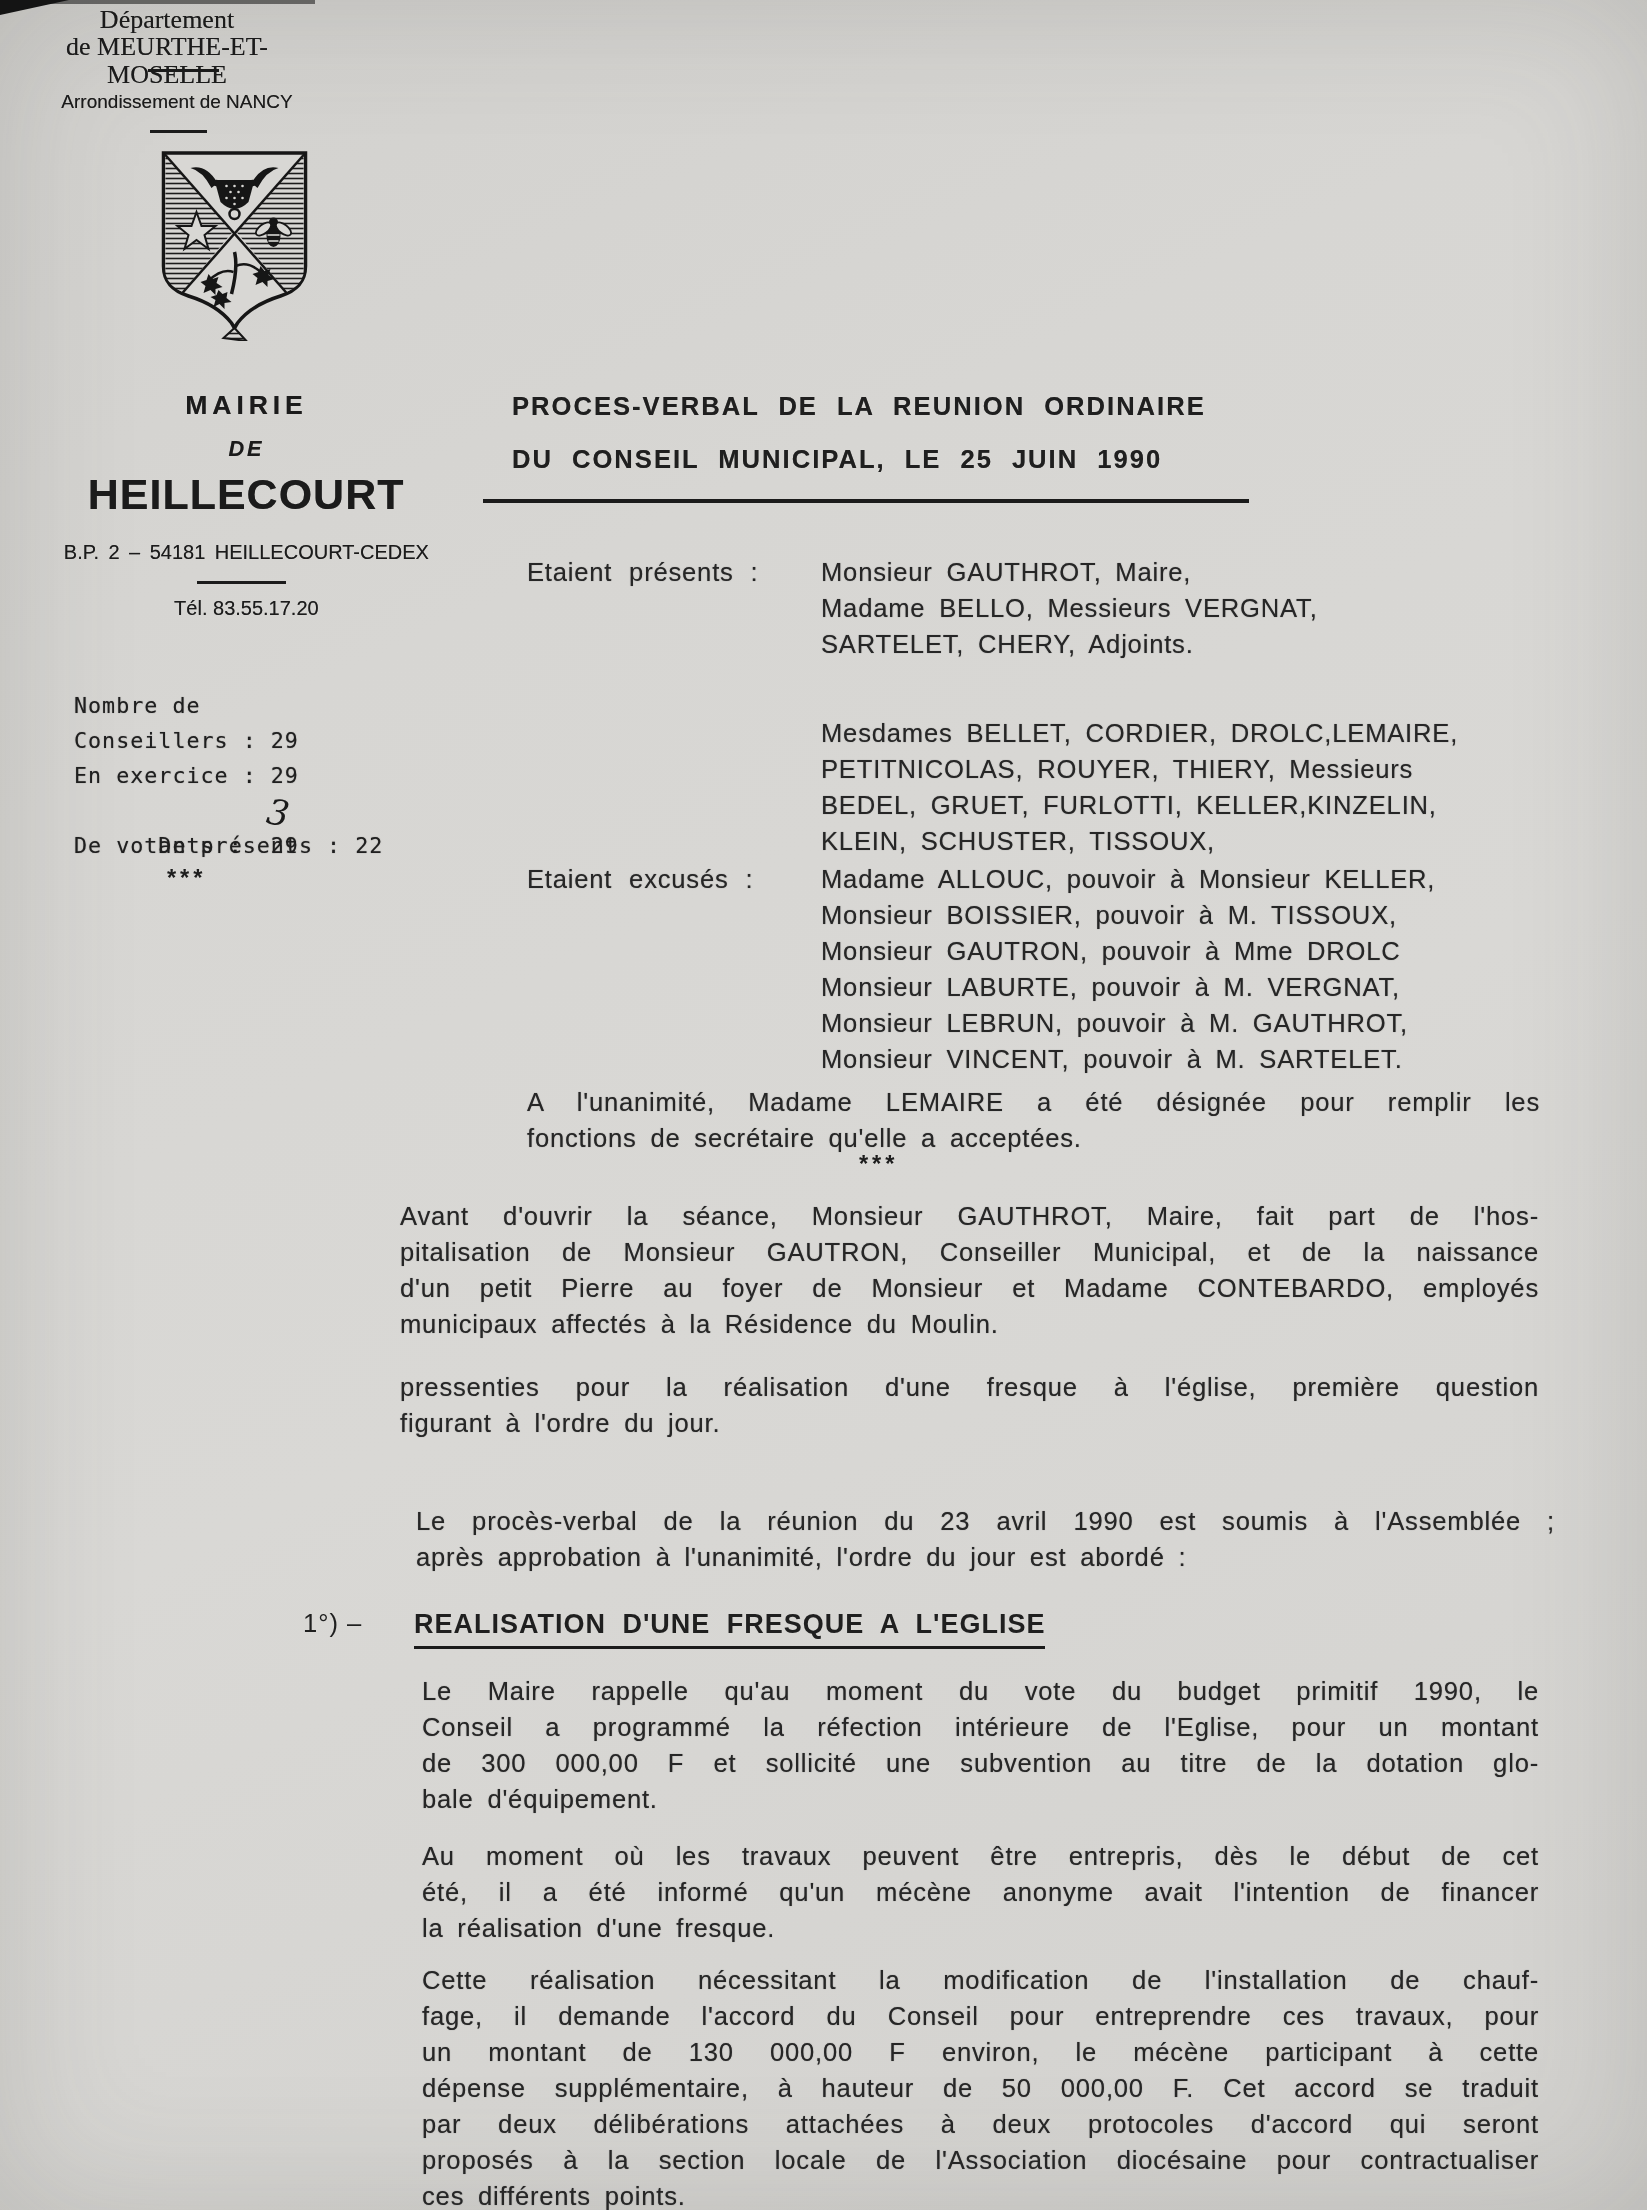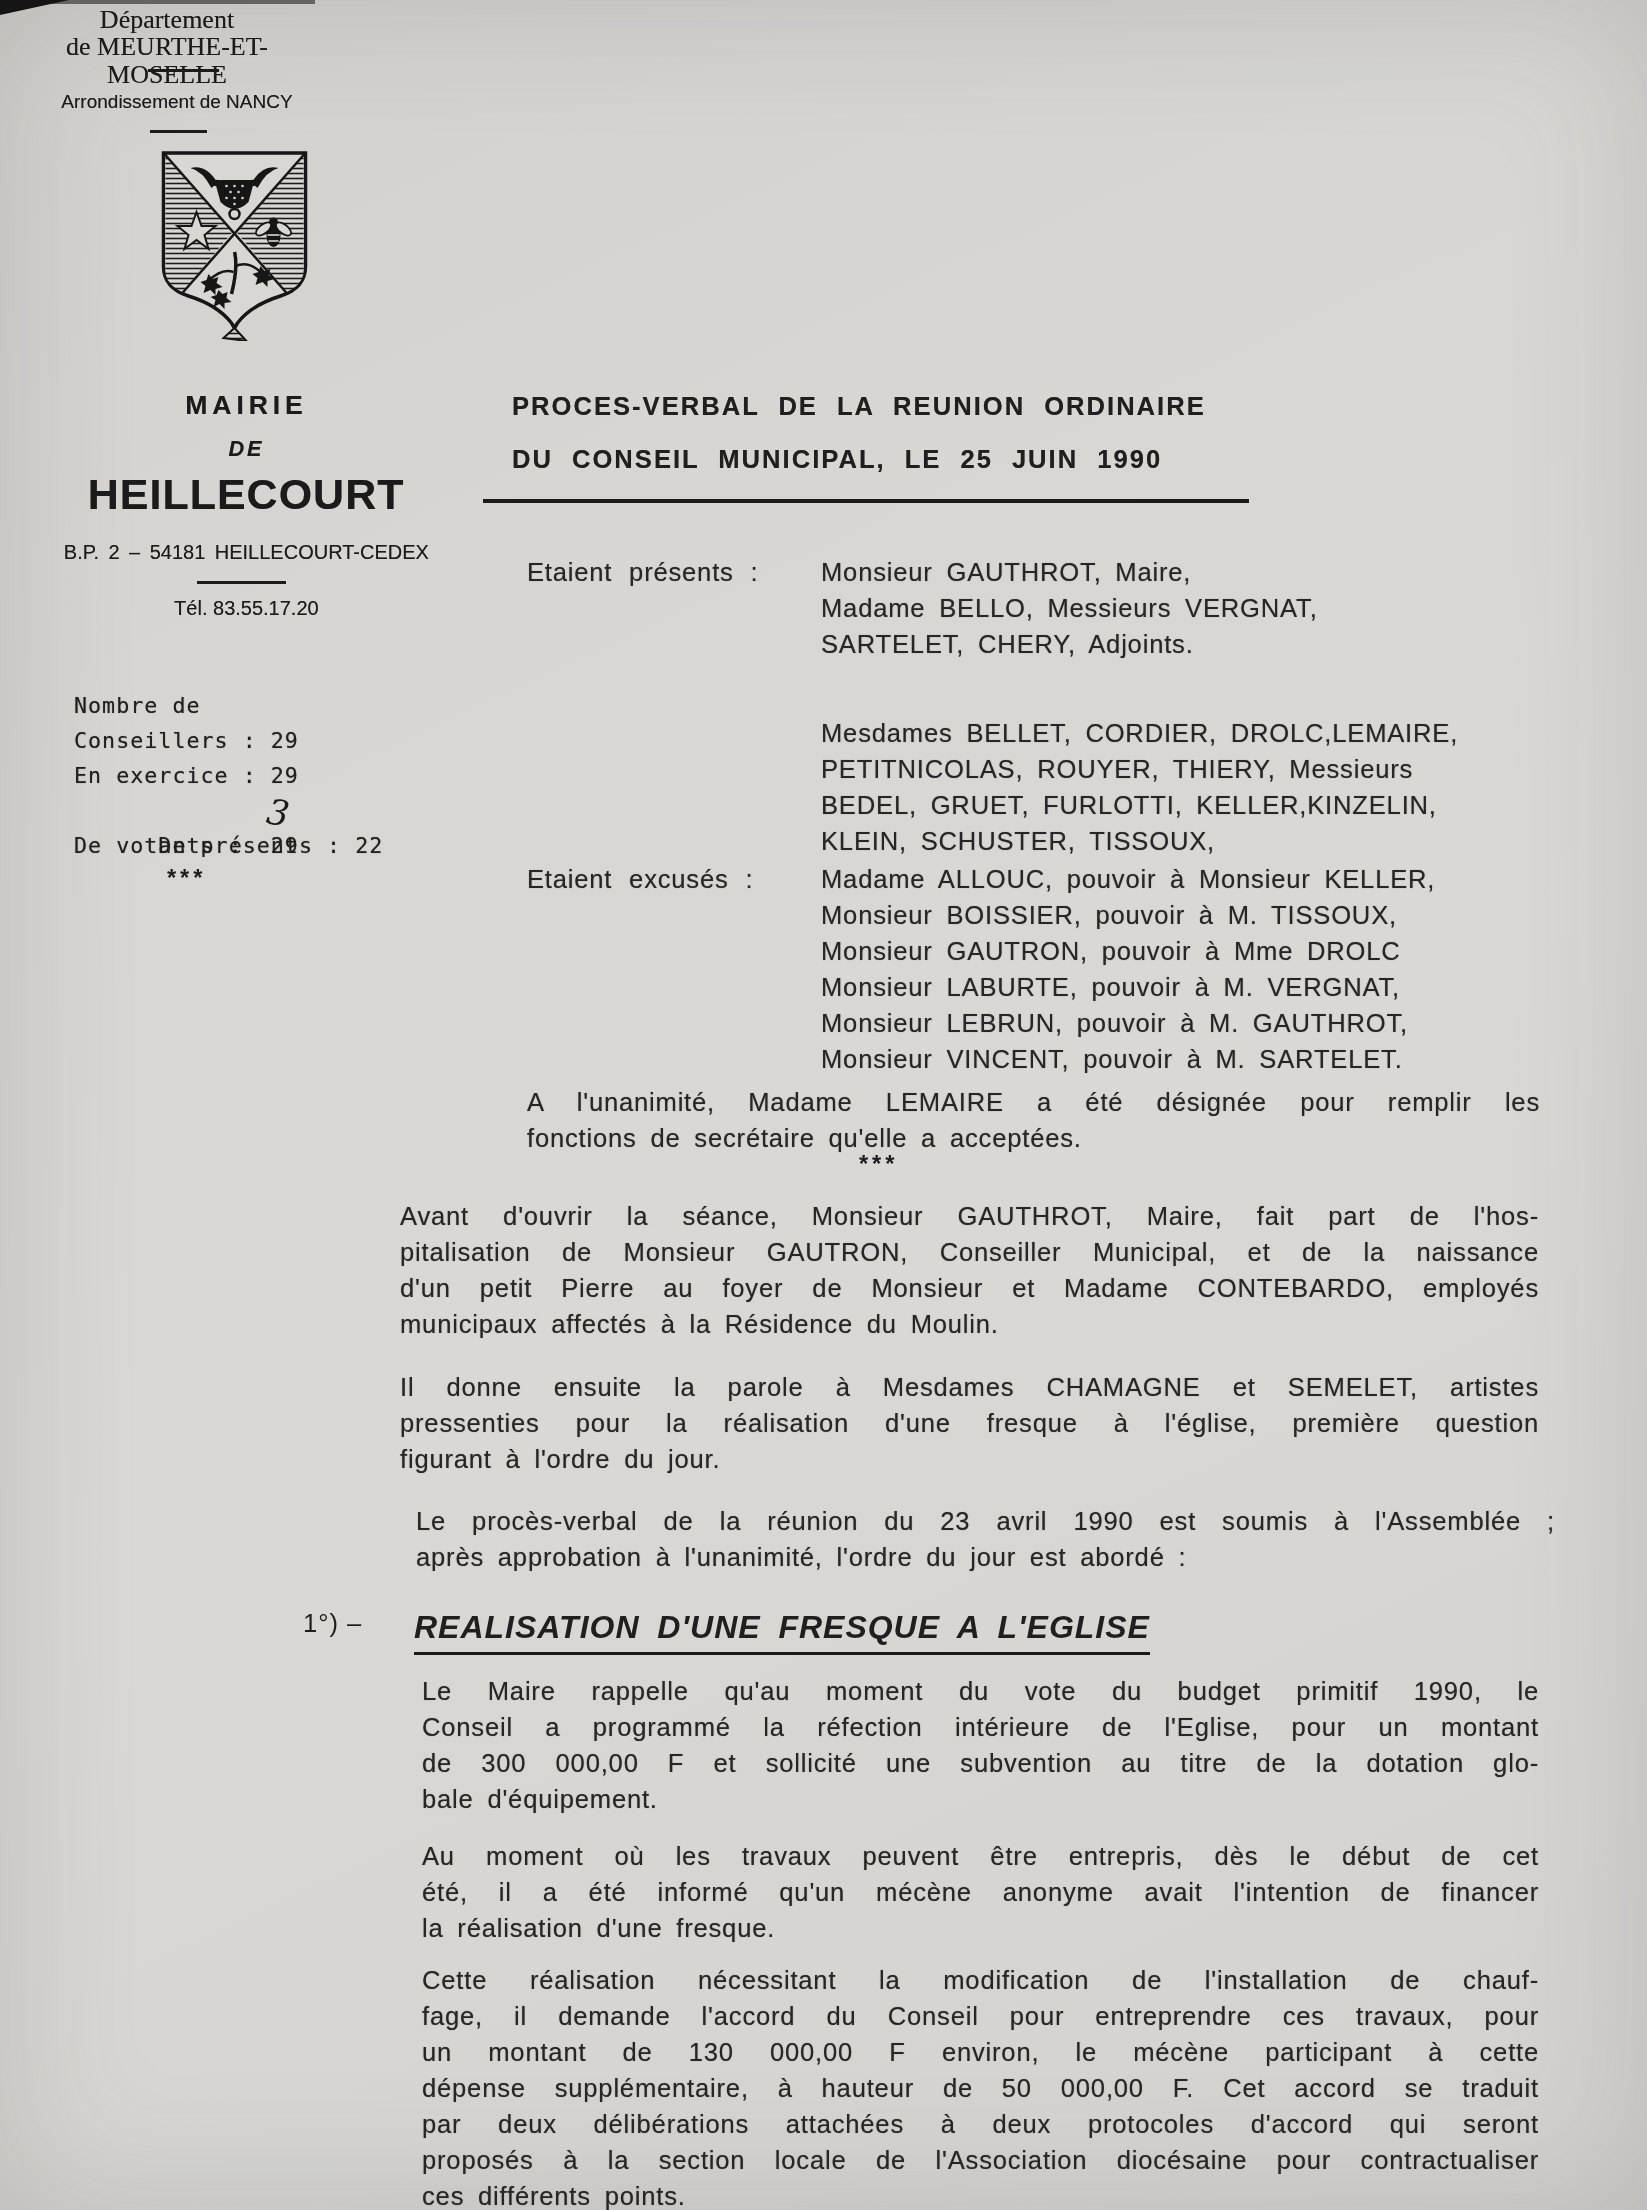--- a/index.html
+++ b/index.html
@@ -33,22 +33,22 @@
   .stars{font-size:23.6px;font-weight:bold;letter-spacing:3.9px;color:#1d1d1d;}
   
   .typed{color:#262626;text-shadow:0 0 1px rgba(40,40,40,.5);letter-spacing:0.8px;word-spacing:5.9px;
     font-size:25.6px;}
   .line{height:36px;line-height:36px;white-space:nowrap;}
   .wrap .line{white-space:normal;}
   .just{text-align:justify;text-align-last:justify;white-space:normal;}
   .title-l{font-size:25.6px;font-weight:bold;letter-spacing:2px;word-spacing:9.9px;color:#1f1f1f;}
   .label{word-spacing:8.9px;}
   .heading-num{font-size:25.6px;color:#1f1f1f;letter-spacing:1px;}
-  .heading-txt{font-size:32px;color:#1f1f1f;letter-spacing:1px;word-spacing:7.9px;font-weight:bold;
-    border-bottom:3.9px solid #1b1b1b;padding-bottom:6.9px;font-style:italic;}
+  .heading-txt{font-size:27px;color:#1f1f1f;letter-spacing:1px;word-spacing:7.9px;font-weight:bold;
+    border-bottom:3.9px solid #1b1b1b;padding-bottom:6.9px;}
 </style>
 </head>
 <body>
 
 <div id="page">
   <div class="corner-tl"></div>
   <div class="edge-top"></div>
 
   <div class="abs dept print">
     <div>Département</div>
@@ -159,21 +159,20 @@
     </div>
   <div class="abs stars" style="top:1151px;left:859px;">***</div>
 
   <div class="abs typed wrap" style="top:1198px;left:400px;width:1139px;">
       <div class="line just">Avant d'ouvrir la séance, Monsieur GAUTHROT, Maire, fait part de l'hos-</div>
       <div class="line just">pitalisation de Monsieur GAUTRON, Conseiller Municipal, et de la naissance</div>
       <div class="line just">d'un petit Pierre au foyer de Monsieur et Madame CONTEBARDO, employés</div>
       <div class="line">municipaux affectés à la Résidence du Moulin.</div>
     </div>
   <div class="abs typed wrap" style="top:1369px;left:400px;width:1139px;">
-      <div class="line just">Il donne ensuite la parole à Mesdames CHAMAGNE et SEMELET, artistes</div>
       <div class="line just">pressenties pour la réalisation d'une fresque à l'église, première question</div>
       <div class="line">figurant à l'ordre du jour.</div>
     </div>
   <div class="abs typed wrap" style="top:1503px;left:376px;width:1139px;margin-left:40px;">
       <div class="line just">Le procès-verbal de la réunion du 23 avril 1990 est soumis à l'Assemblée ;</div>
       <div class="line">après approbation à l'unanimité, l'ordre du jour est abordé :</div>
     </div>
 
   <div class="abs heading-num" style="top:1609px;left:303px;">1°) –</div>
   <div class="abs" style="top:1609px;left:414px;">

